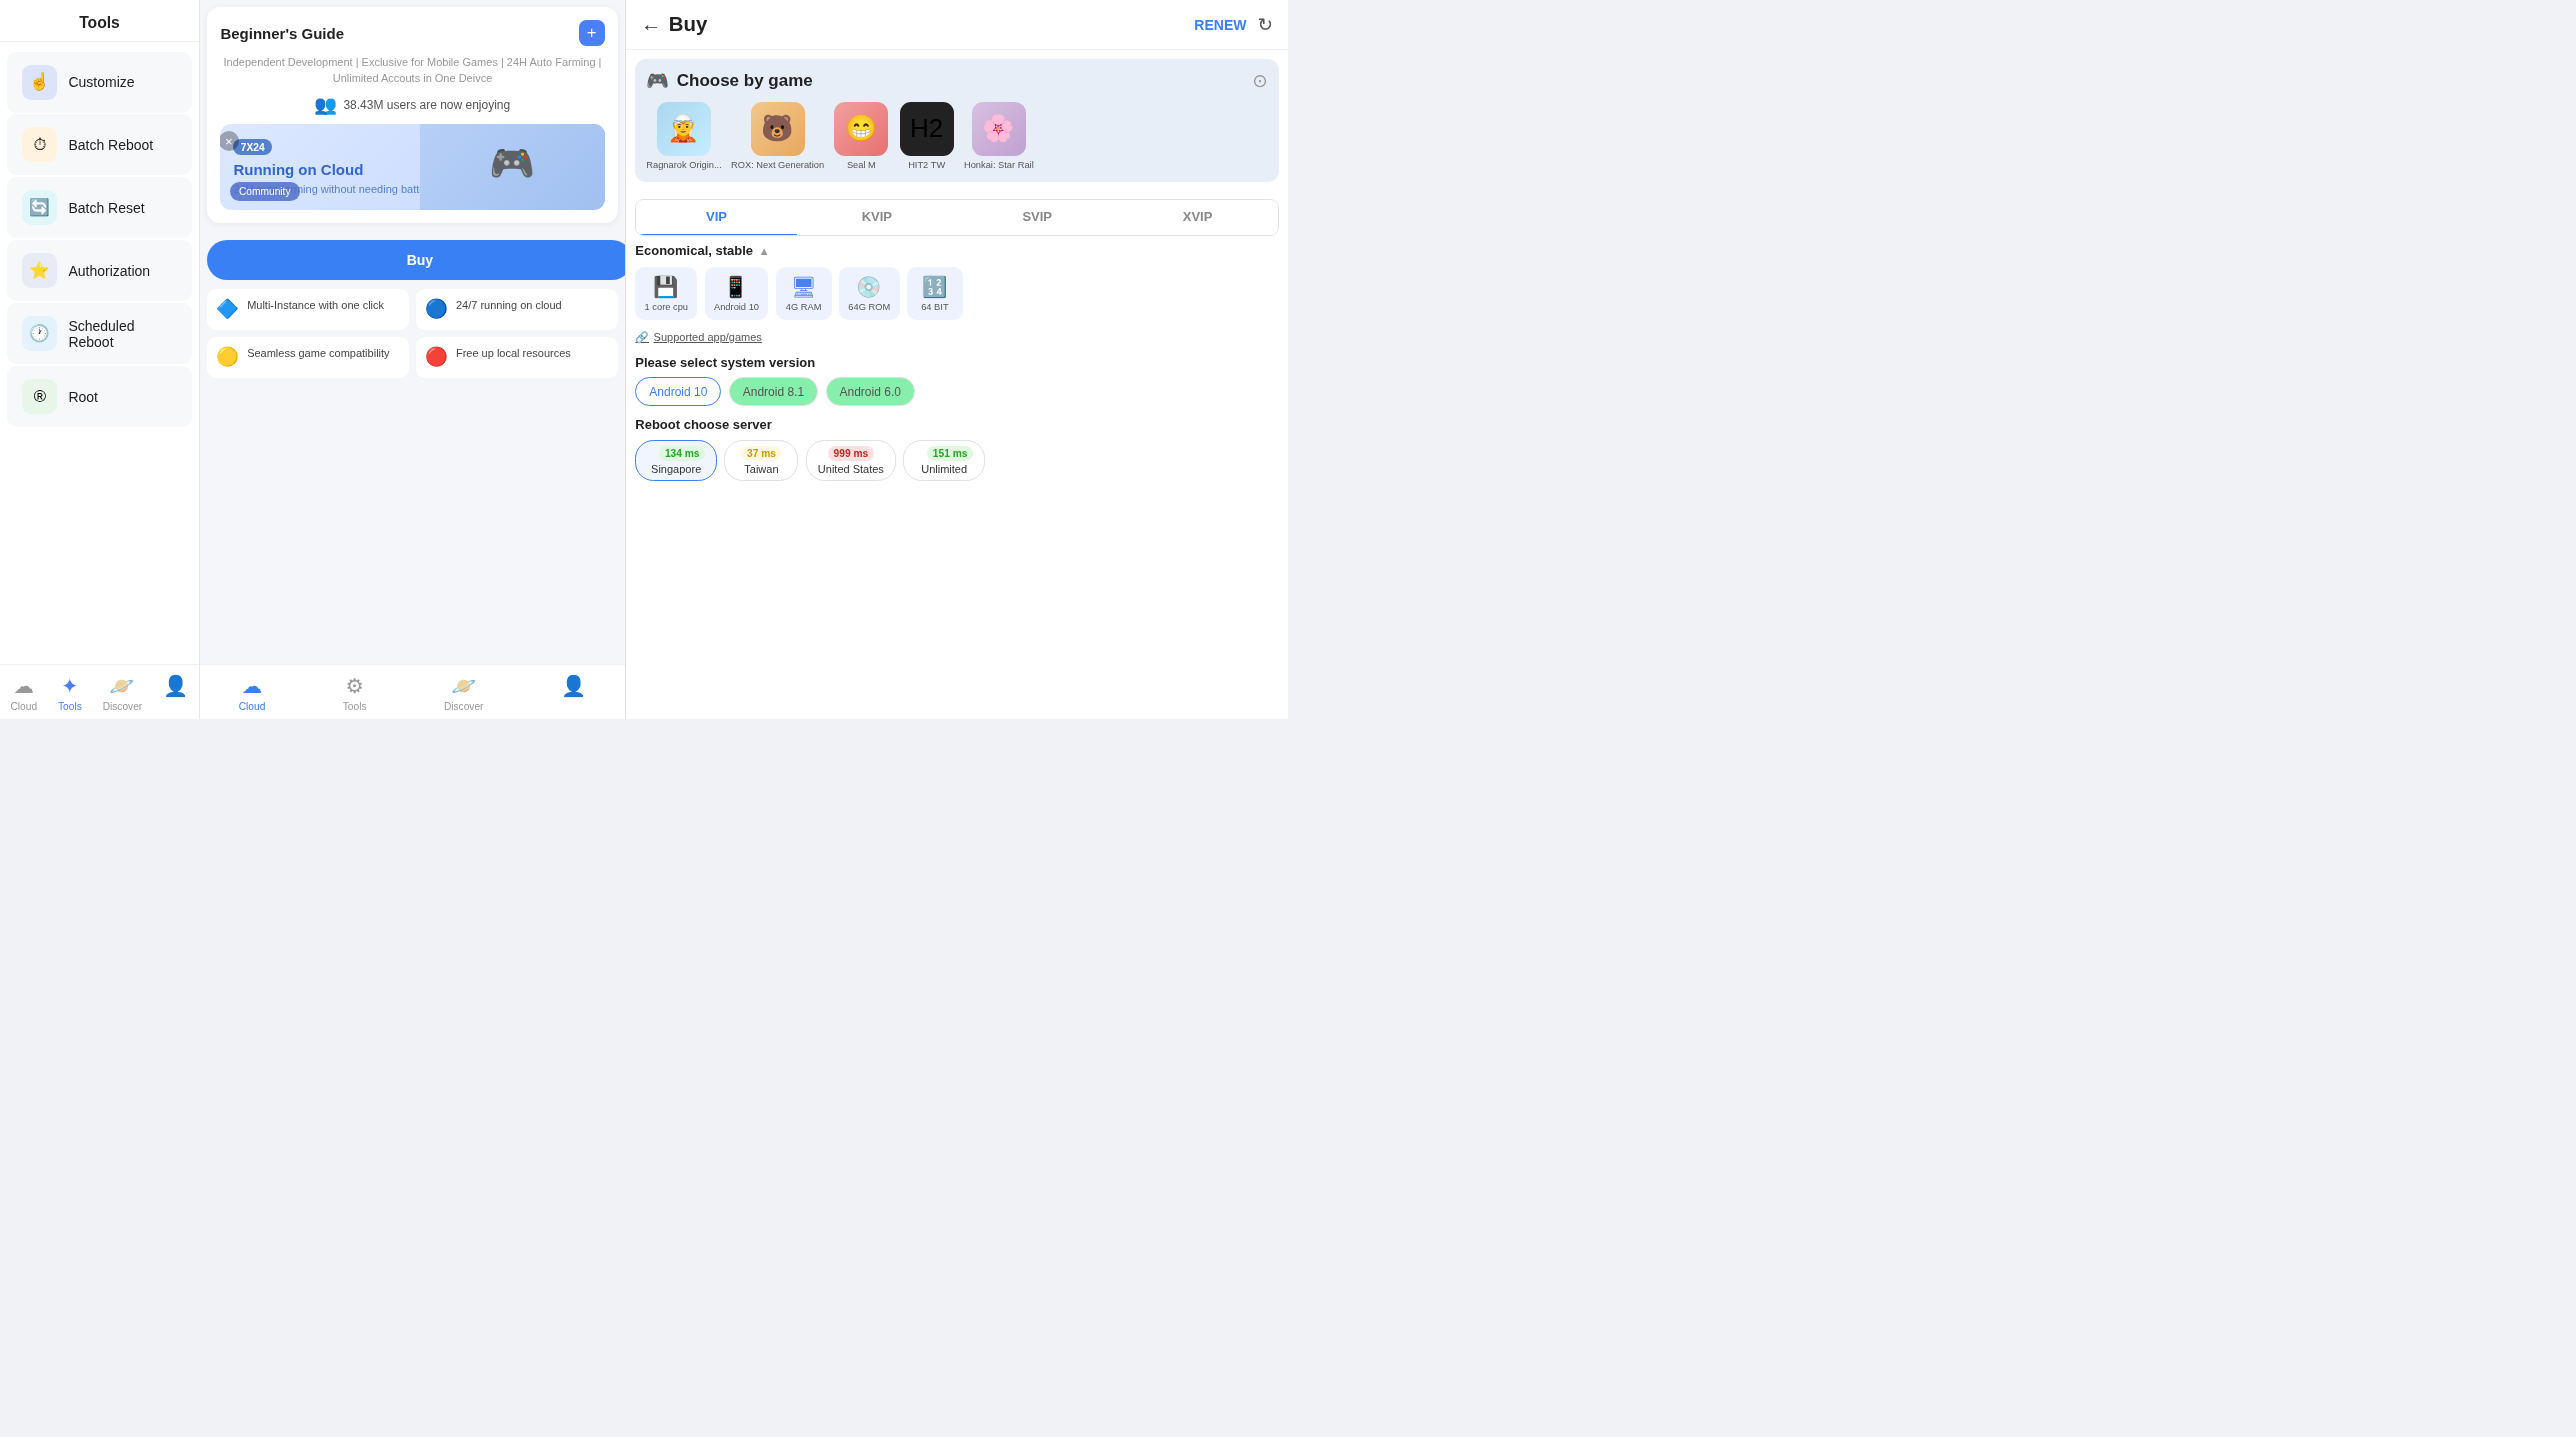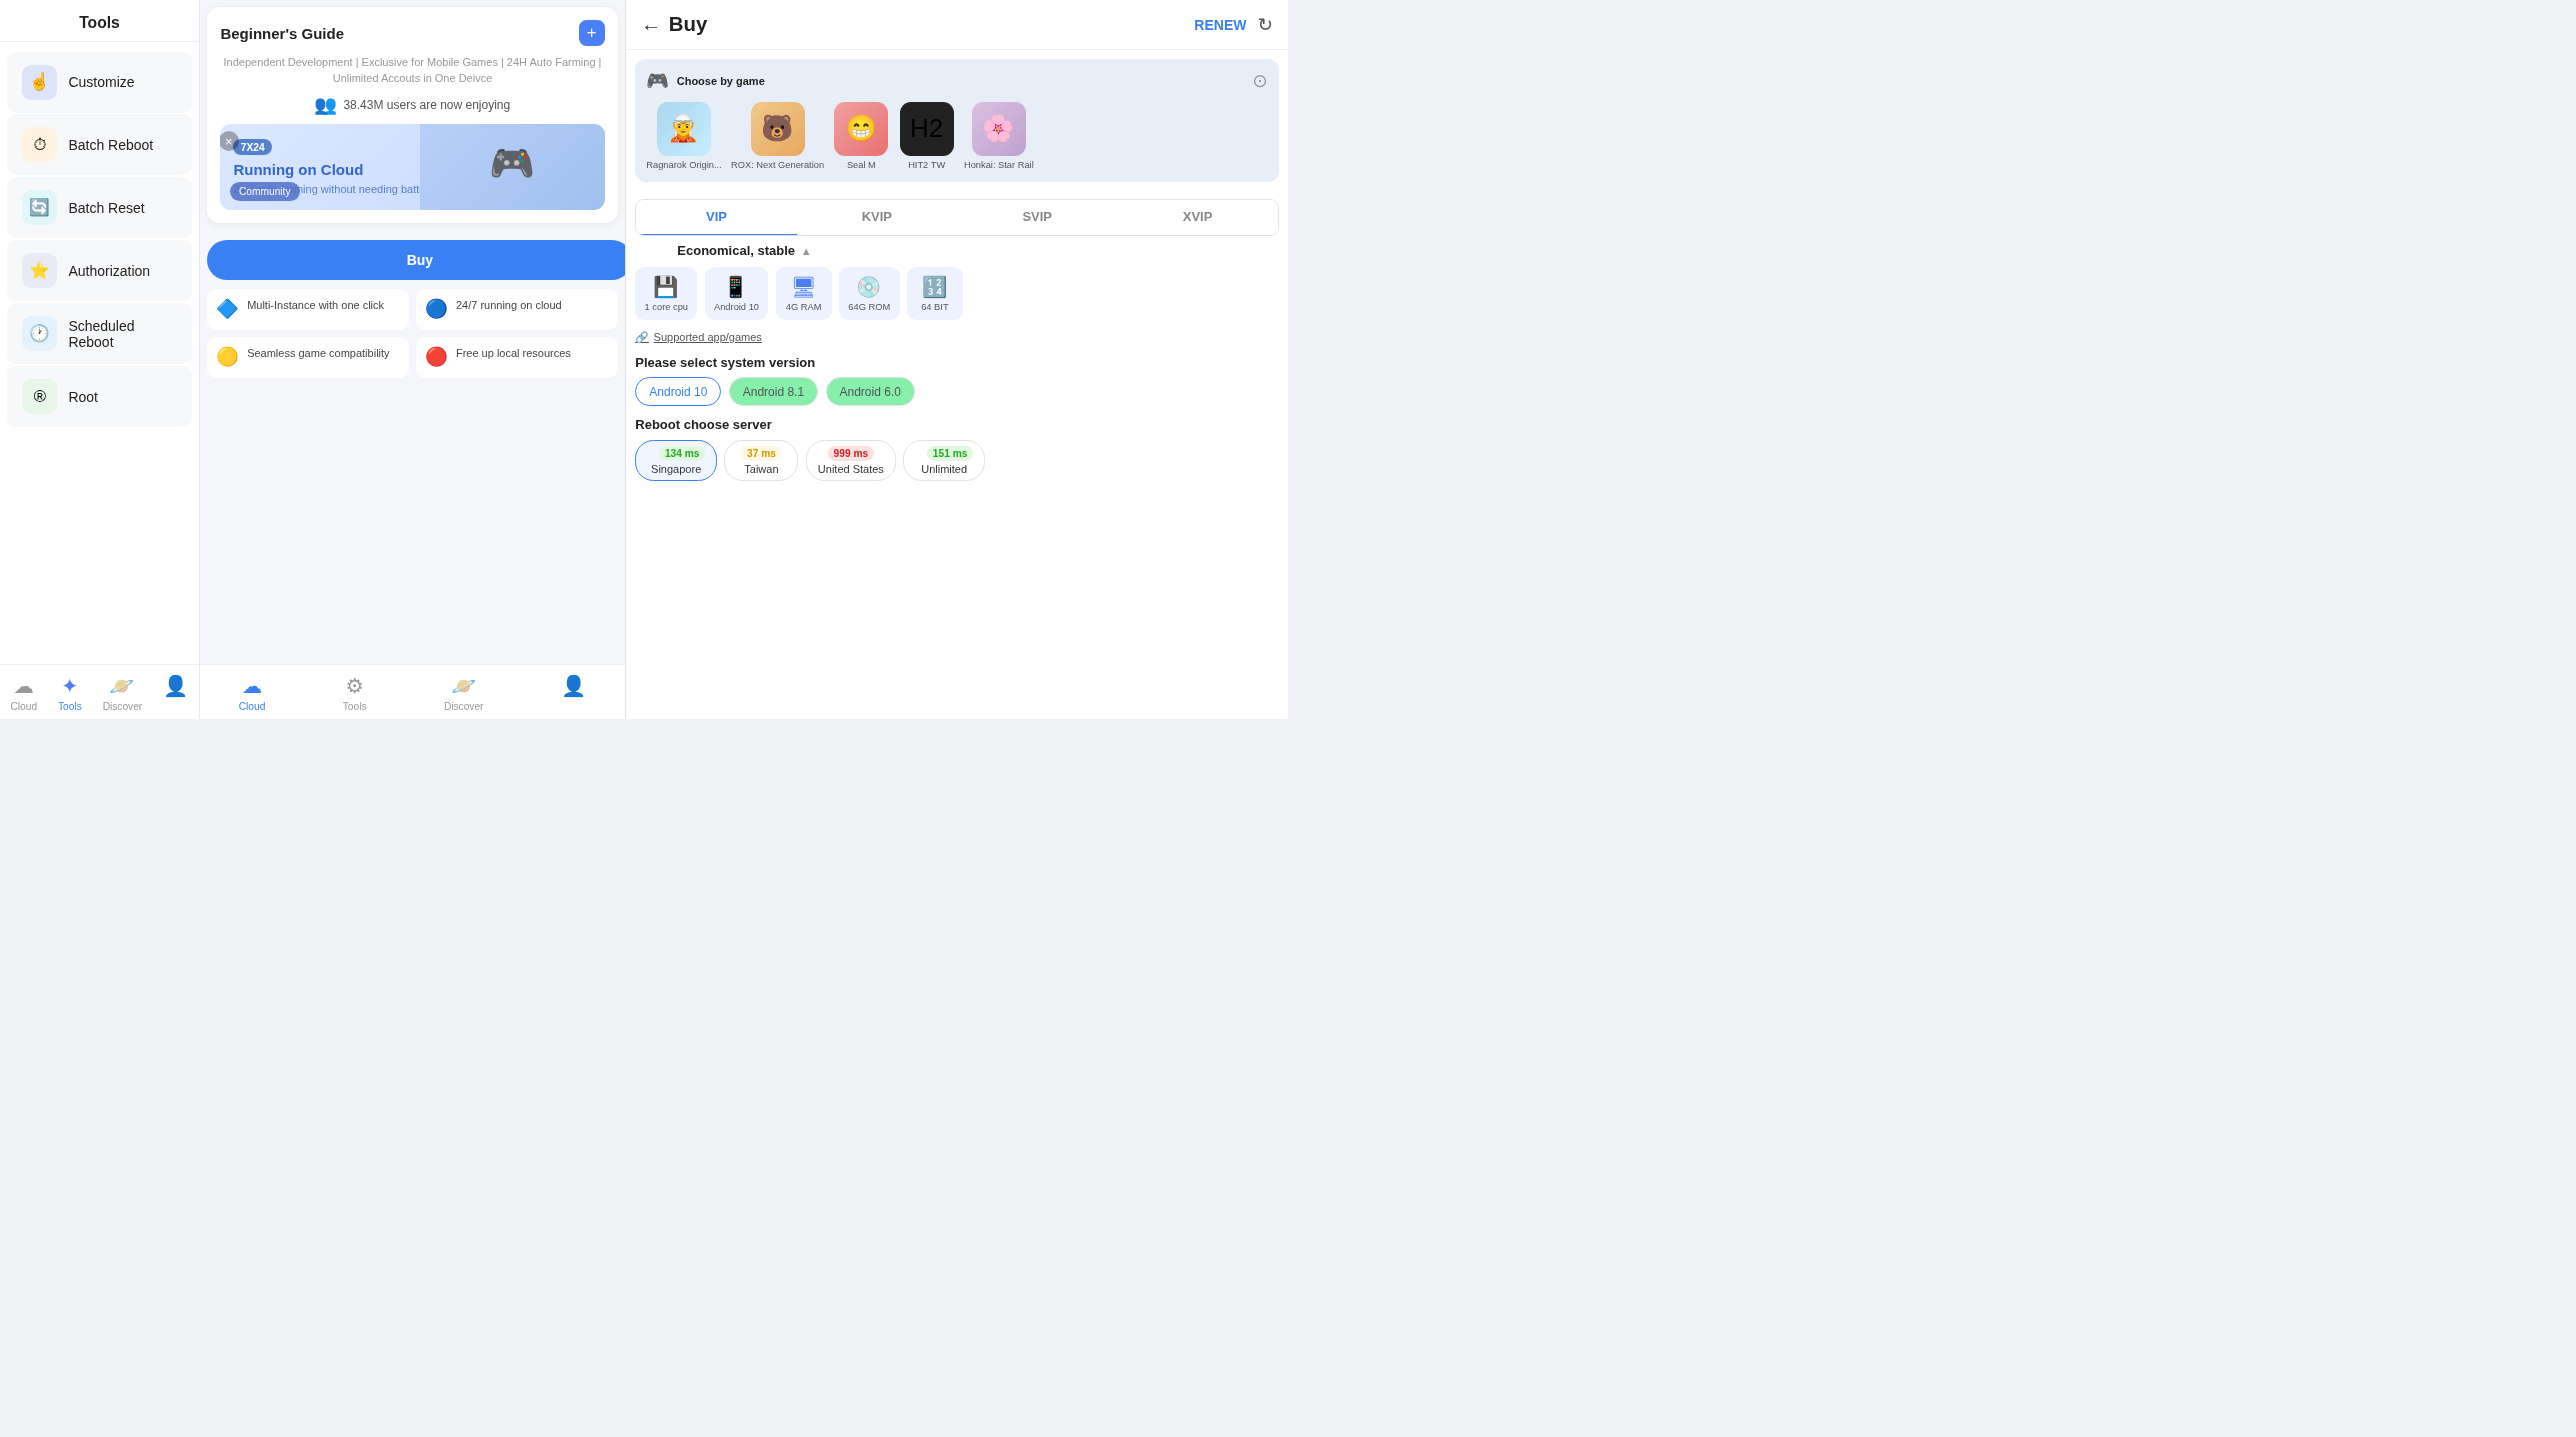--- a/index.html
+++ b/index.html
@@ -286,21 +286,21 @@
       align-items: center;
       justify-content: space-between;
       margin-bottom: 9.3px;
     }
     .section-title-row {
       display: flex;
       align-items: center;
       gap: 7.4px;
     }
     .section-icon { font-size: 18.5px; }
-    .section-title { font-size: 11px; font-weight: 700; color: #222; }
+    .section-title { font-size: 17px; font-weight: 700; color: #222; }
     .section-collapse { font-size: 18.5px; color: #999; cursor: pointer; }
     .games-row {
       display: flex;
       gap: 9.3px;
       overflow-x: auto;
     }
     .game-item {
       display: flex;
       flex-direction: column;
       align-items: center;
@@ -350,21 +350,20 @@
       padding: 0 9.3px;
     }
     .economical-header {
       display: flex;
       align-items: center;
       gap: 5.6px;
       font-size: 13px;
       font-weight: 600;
       color: #222;
       margin-bottom: 9.3px;
-      margin-left: 42px;
     }
     .chevron-icon { font-size: 11px; color: #999; }
     .specs-row {
       display: flex;
       gap: 7.4px;
       margin-bottom: 11px;
       flex-wrap: wrap;
     }
     .spec-chip {
       display: flex;

